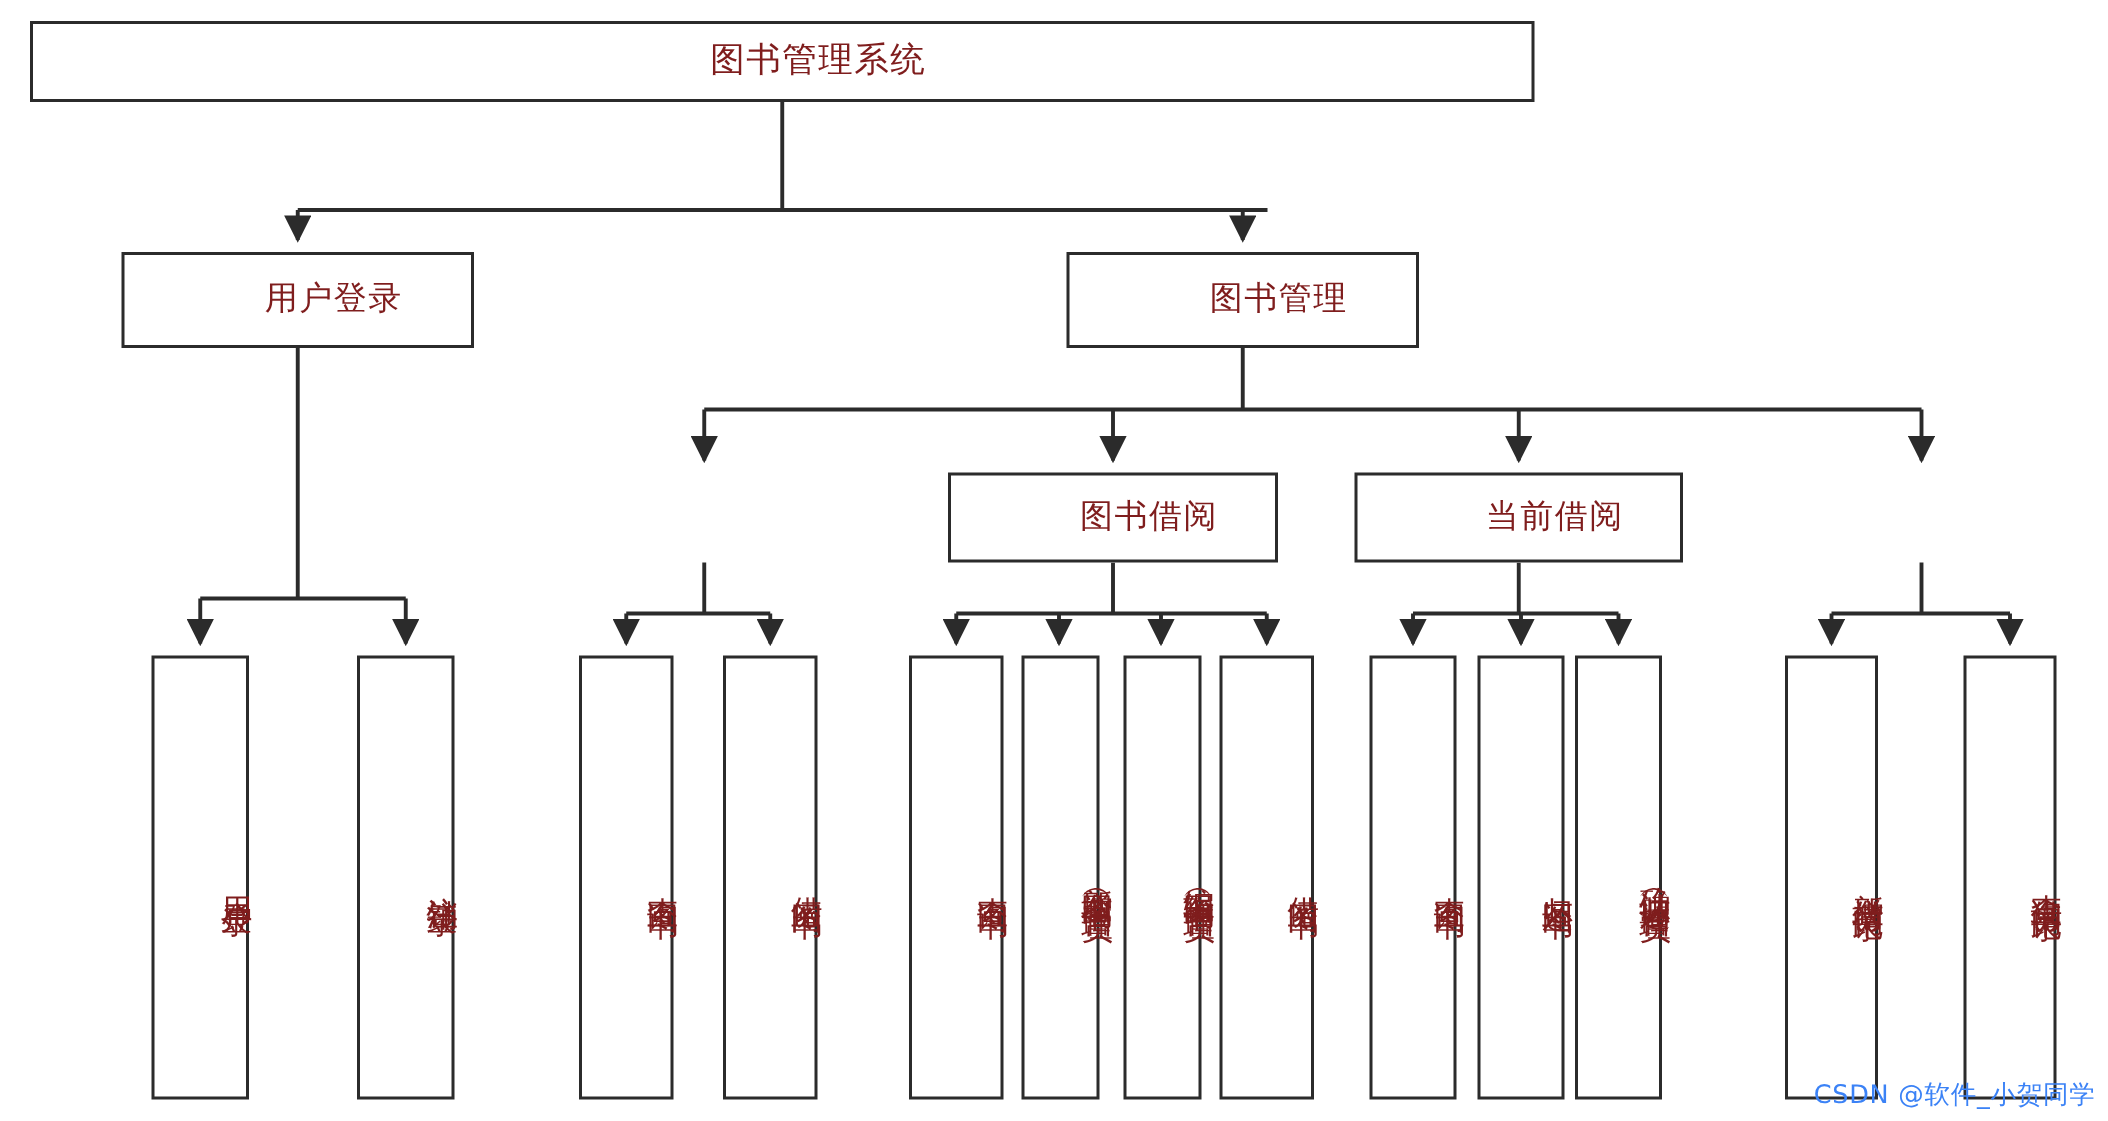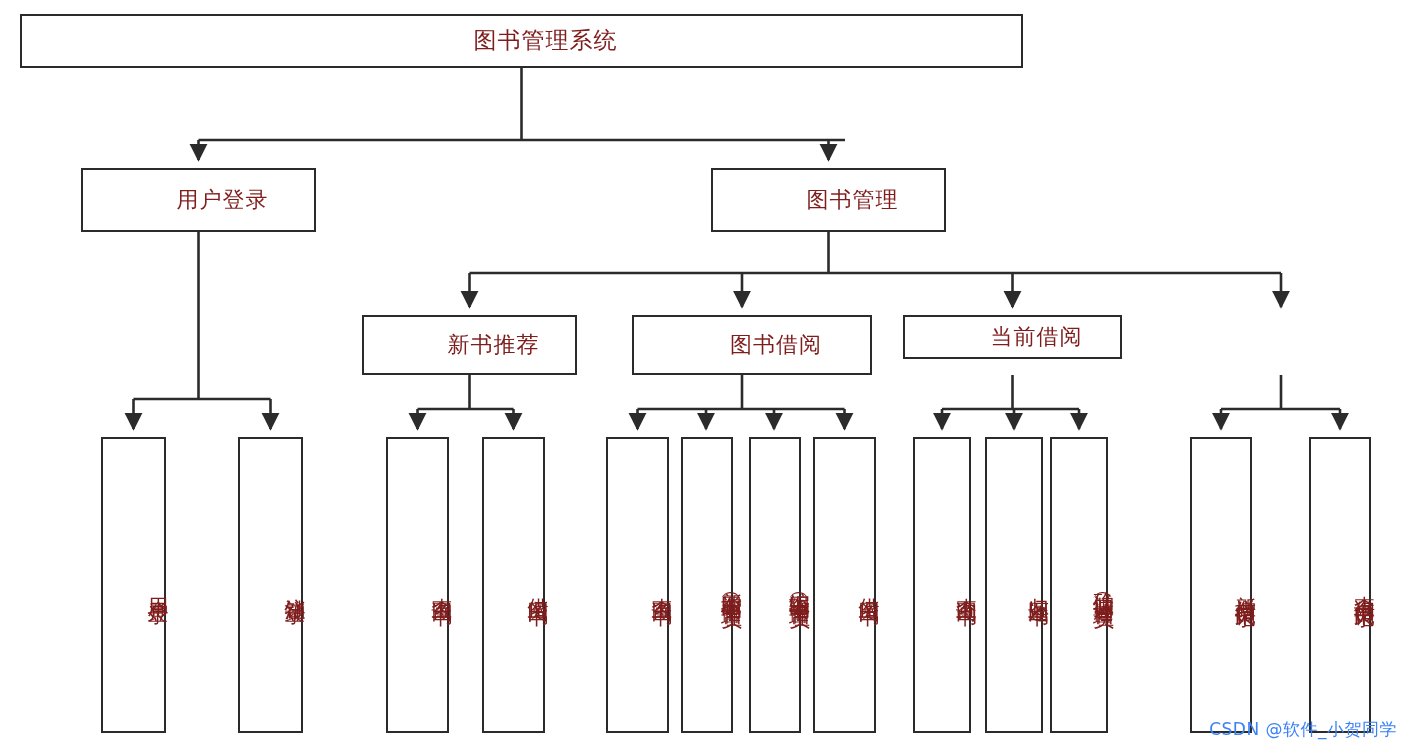--- a/index.html
+++ b/index.html
@@ -128,27 +128,24 @@
     <span>图书管理系统</span>
   </div>
 
   <div class="node horiz" style="left:81px; top:168px; width:235px; height:64px;">
     <span>用户登录</span>
   </div>
   <div class="node horiz" style="left:711px; top:168px; width:235px; height:64px;">
     <span>图书管理</span>
   </div>
 
-  <div class="node horiz" style="left:362px; top:315px; width:215px; height:60px;">
-    <span>新书推荐</span>
-  </div>
-  <div class="node horiz" style="left:632px; top:315px; width:240px; height:60px;">
+  <div class="node horiz" style="left:632px; top:315px; width:220px; height:60px;">
     <span>图书借阅</span>
   </div>
-  <div class="node horiz" style="left:903px; top:315px; width:219px; height:44px;">
+  <div class="node horiz" style="left:903px; top:315px; width:219px; height:60px;">
     <span>当前借阅</span>
   </div>
 
   <div class="node leaf" style="left:101px; top:437px; width:65px; height:296px;">
     <span class="vtext">用户登录</span>
   </div>
   <div class="node leaf" style="left:238px; top:437px; width:65px; height:296px;">
     <span class="vtext">注销登录</span>
   </div>
 

